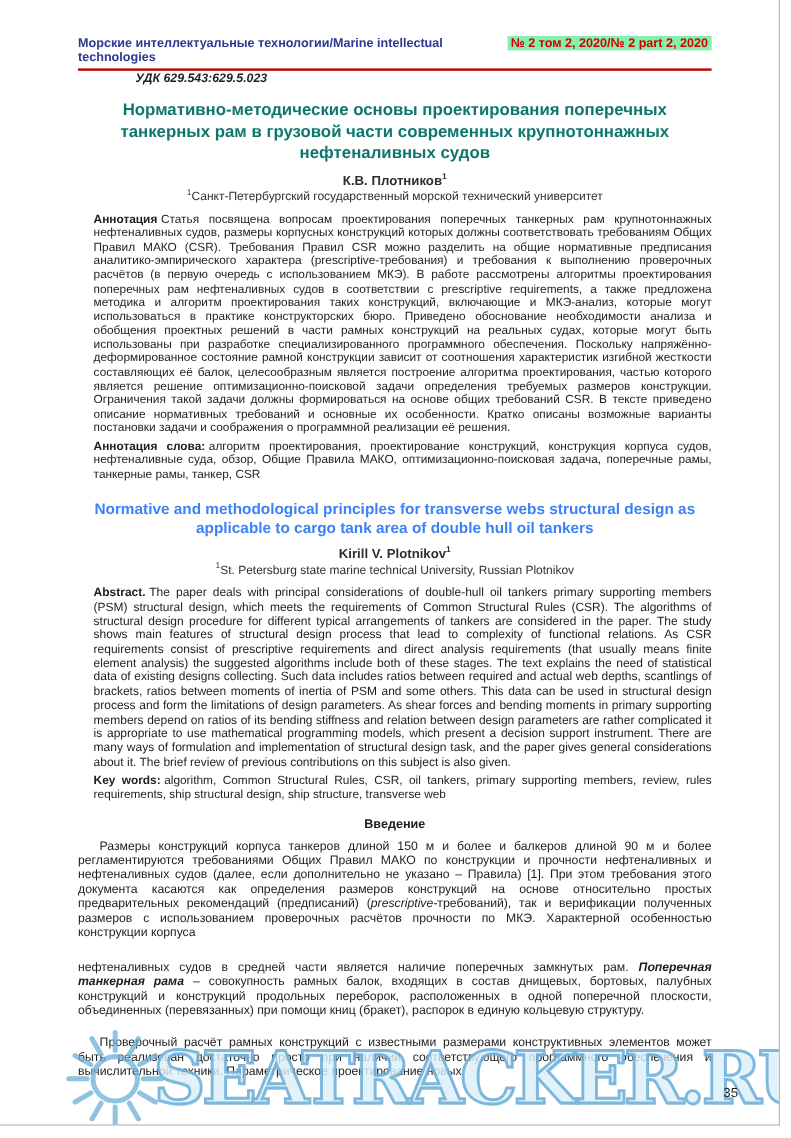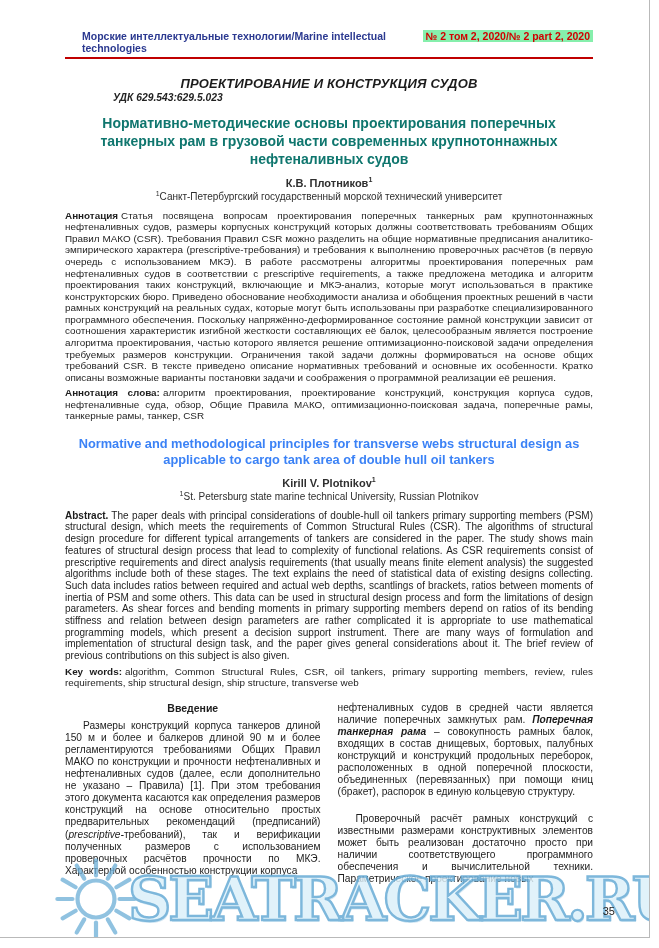--- a/index.html
+++ b/index.html
@@ -14,42 +14,42 @@
   .page {
     position: relative;
     width: 650px; height: 938px;
     background: #fff;
     border-right: 1px solid #b9b9b9;
     border-bottom: 1px solid #b9b9b9;
     overflow: hidden;
   }
   .content { padding: 30px 56px 0 65px; }
 
-  .journal-header { display: flex; justify-content: space-between; align-items: baseline; margin-left: 17px; }
+  .journal-header { display: flex; justify-content: space-between; align-items: baseline; }
   .journal-title { color: #2b3990; font-weight: bold; font-size: 10.5px; }
   .issue-badge { background: #86efac; color: #d10000; font-weight: bold; font-size: 10.5px; padding: 0 3px; white-space: nowrap; }
   .red-rule { border: none; border-top: 2.5px solid #c00000; margin-top: 3px; }
 
   .section-title { text-align: center; font-weight: bold; font-style: italic; font-size: 13px; margin-top: 17px; letter-spacing: 0.2px; }
 
   .udc-block { margin-left: 48px; font-size: 10.3px; font-weight: bold; font-style: italic; line-height: 1.35; color: #222; }
 
   .ru-title { text-align: center; font-size: 14px; font-weight: bold; margin-top: 10px; line-height: 1.28; color: #0f766e; }
   .author-line { text-align: center; font-weight: bold; font-size: 11px; margin-top: 8px; color: #2f2f2f; }
   .affiliation-line { text-align: center; font-size: 10px; margin-top: 2px; color: #2f2f2f; }
   sup { font-size: 7px; vertical-align: super; line-height: 0; }
 
-  .abstract, .keywords { font-size: 9.9px; line-height: 1.17; text-align: justify; margin-top: 8px; color: #1d1d1d; }
+  .abstract, .keywords { font-size: 9.9px; line-height: 1.17; text-align: justify; margin-top: 8px; color: #1d1d1d; margin-left: 13px; }
   .keywords { margin-top: 4px; }
   .abstract b, .keywords b { margin-right: 3px; }
 
   .en-title { text-align: center; font-size: 12.8px; font-weight: bold; margin-top: 14px; line-height: 1.28; color: #3b82f6; }
   .en-block .abstract { font-size: 10px; }
 
-  .two-col { display: flex; gap: 17px; margin-top: 13px; }
+  .two-col { display: flex; gap: 17px; margin-top: 13px; flex-direction: column; }
   .col { flex: 1; font-size: 10.2px; line-height: 1.18; text-align: justify; color: #1d1d1d; }
   .intro-heading { text-align: center; font-weight: bold; font-size: 10.5px; margin-bottom: 6px; }
   .body-par.indent { text-indent: 18px; }
   .body-par + .body-par { margin-top: 15px; }
   .body-par b i { font-weight: bold; }
 
   .watermark {
     position: absolute; left: 54px; bottom: -4px;
     display: flex; align-items: center;
     opacity: 0.9; pointer-events: none;
@@ -73,21 +73,20 @@
 
 <div class="page">
   <div class="content">
 
     <div class="journal-header">
       <span class="journal-title">Морские интеллектуальные технологии/Marine intellectual technologies</span>
       <span class="issue-badge">№ 2 том 2, 2020/№ 2 part 2, 2020</span>
     </div>
     <hr class="red-rule">
 
-    <div class="section-title">ПРОЕКТИРОВАНИЕ И КОНСТРУКЦИЯ СУДОВ</div>
 
     <div class="udc-block">
       <div>УДК 629.543:629.5.023</div>
     </div>
 
     <div class="ru-block">
       <h1 class="ru-title">Нормативно-методические основы проектирования поперечных танкерных рам в грузовой части современных крупнотоннажных нефтеналивных судов</h1>
       <div class="author-line"><span>К.В. Плотников</span><sup>1</sup></div>
       <div class="affiliation-line"><sup>1</sup><span>Санкт-Петербургский государственный морской технический университет</span></div>
       <p class="abstract"><b>Аннотация</b><span>Статья посвящена вопросам проектирования поперечных танкерных рам крупнотоннажных нефтеналивных судов, размеры корпусных конструкций которых должны соответствовать требованиям Общих Правил МАКО (CSR). Требования Правил CSR можно разделить на общие нормативные предписания аналитико-эмпирического характера (prescriptive-требования) и требования к выполнению проверочных расчётов (в первую очередь с использованием МКЭ). В работе рассмотрены алгоритмы проектирования поперечных рам нефтеналивных судов в соответствии с prescriptive requirements, а также предложена методика и алгоритм проектирования таких конструкций, включающие и МКЭ-анализ, которые могут использоваться в практике конструкторских бюро. Приведено обоснование необходимости анализа и обобщения проектных решений в части рамных конструкций на реальных судах, которые могут быть использованы при разработке специализированного программного обеспечения. Поскольку напряжённо-деформированное состояние рамной конструкции зависит от соотношения характеристик изгибной жесткости составляющих её балок, целесообразным является построение алгоритма проектирования, частью которого является решение оптимизационно-поисковой задачи определения требуемых размеров конструкции. Ограничения такой задачи должны формироваться на основе общих требований CSR. В тексте приведено описание нормативных требований и основные их особенности. Кратко описаны возможные варианты постановки задачи и соображения о программной реализации её решения.</span></p>

